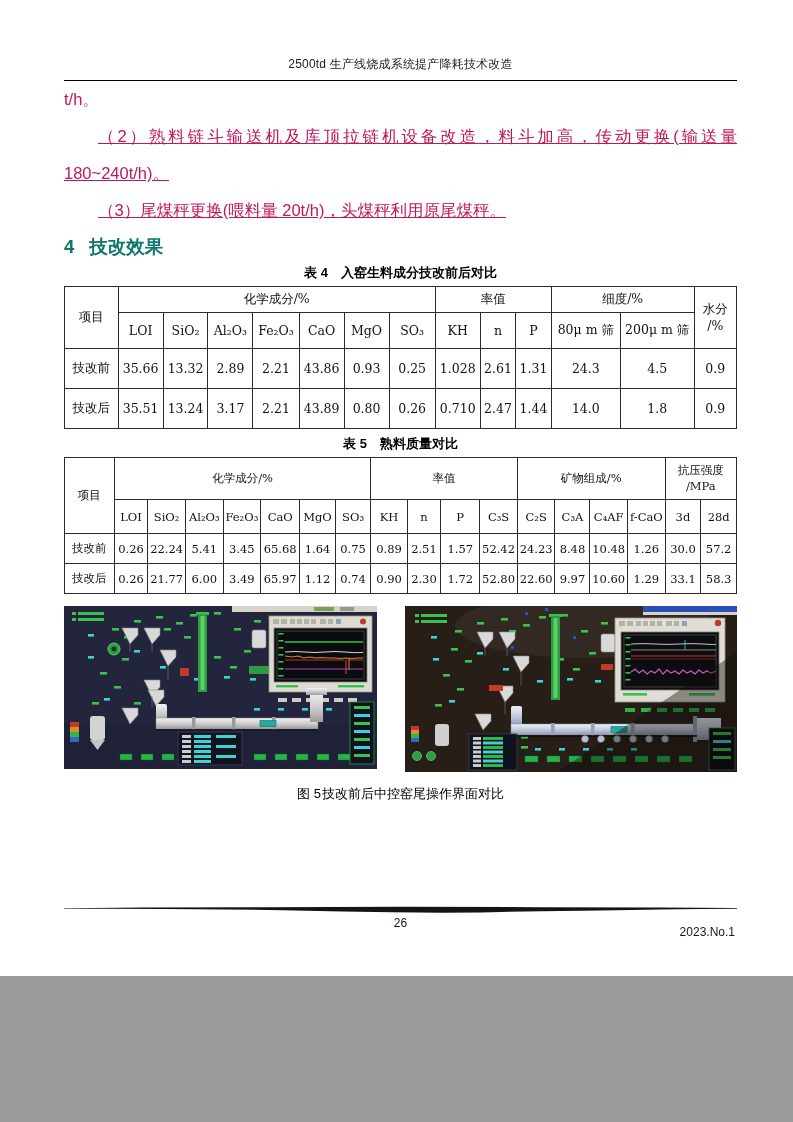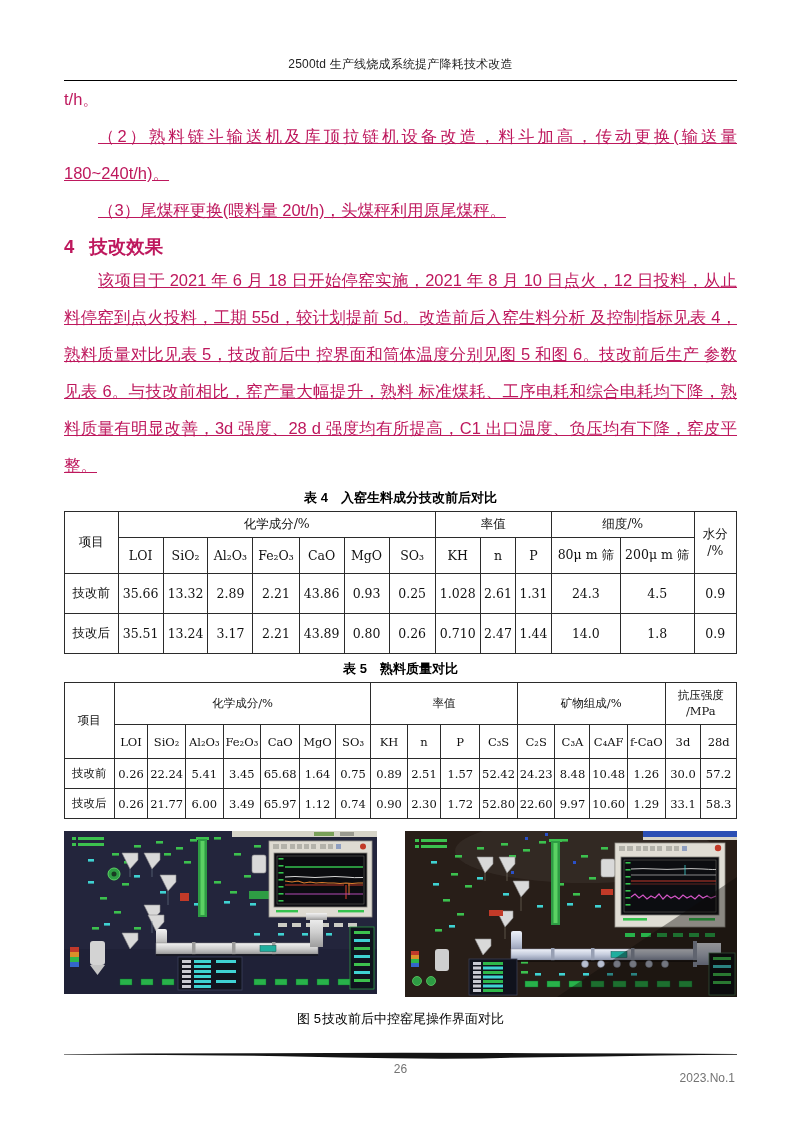--- a/index.html
+++ b/index.html
@@ -1,30 +1,30 @@
 <!DOCTYPE html>
 <html><head>
 <meta charset="utf-8">
 <style>
   * { margin:0; padding:0; box-sizing:border-box; }
   html,body { background:#9a9a9a; }
   .page {
-    width:793px; height:1122px; margin:0 auto; position:relative;
+    width:793px; height:976px; margin:0 auto; position:relative;
     background:#ffffff; outline:1px solid #c9c9c9; overflow:hidden;
     padding:56px 56px 0 64px;
     font-family:"Liberation Sans","DejaVu Sans",sans-serif;
     color:#151515;
   }
   
   .doc-header { text-align:center; font-size:12px; color:#222;
     padding-bottom:7px; border-bottom:1.6px solid #000; letter-spacing:.2px; }
   
   .para { font-size:16.5px; line-height:37px; text-align:justify; color:#be185d; }
   .indent { text-indent:34px;text-decoration:underline; }
-  .section-heading { font-size:18.5px; font-weight:bold; margin:5px 0 3px 0; color:#be185d; }
+  .section-heading { font-size:18.5px; font-weight:bold; margin:5px 0 3px 0; color:#0f766e; }
   .section-heading .num { margin-right:15px; }
   
   .tbl-caption { text-align:center; font-size:13px; font-weight:bold; margin-top:5px; margin-bottom:4px; color:#000; }
   .tbl-caption .cap-label { margin-right:13px; }
   
   table { width:100%; border-collapse:collapse; table-layout:fixed;
     font-family:"DejaVu Serif","Liberation Serif",serif; color:#111; }
   th,td { border:1px solid #2b2b2b; font-weight:normal; text-align:center;
     vertical-align:middle; padding:0 1px; overflow:hidden; }
   .t4 { font-size:12.5px; border:1.5px solid #1d1d1d; }
@@ -36,21 +36,21 @@
   .t5-wrap { margin-top:6px; }
   .twoline { line-height:1.35; }
   
   .figures { display:flex; justify-content:space-between; align-items:flex-start; margin-top:12px; }
   .figures svg { display:block; }
   .fig-caption { text-align:center; font-size:13px; margin-top:13px; color:#000; }
   .fig-caption .cap-label { font-weight:normal; margin-right:1px; }
   
   .page-footer { position:absolute; left:64px; right:56px; bottom:42px; }
   .footer-bar { display:block; width:100%; height:8px; }
-  .footer-row { position:relative; height:18px; margin-top:2px; font-size:12px; color:#737373; }
+  .footer-row { position:relative; height:18px; margin-top:2px; font-size:12px; color:#0f172a; }
   .page-num { position:absolute; left:0; right:0; text-align:center; }
   .issue { position:absolute; right:2px; top:9px; }
 </style>
 </head>
 <body>
 
 <div class="page">
 
   <div class="doc-header">
     <span>2500td 生产线烧成系统提产降耗技术改造</span>
@@ -58,21 +58,20 @@
 
   <p class="para">t/h。</p>
 
   <p class="para indent">（2）熟料链斗输送机及库顶拉链机设备改造，料斗加高，传动更换(输送量 180~240t/h)。</p>
   <p class="para indent">（3）尾煤秤更换(喂料量 20t/h)，头煤秤利用原尾煤秤。</p>
 
   <h2 class="section-heading">
     <span class="num">4</span><span>技改效果</span>
   </h2>
 
-  <p class="para indent">该项目于 2021 年 6 月 18 日开始停窑实施，2021 年 8 月 10 日点火，12 日投料，从止料停窑到点火投料，工期 55d，较计划提前 5d。改造前后入窑生料分析 及控制指标见表 4，熟料质量对比见表 5，技改前后中 控界面和筒体温度分别见图 5 和图 6。技改前后生产 参数见表 6。与技改前相比，窑产量大幅提升，熟料 标准煤耗、工序电耗和综合电耗均下降，熟料质量有明显改善，3d 强度、28 d 强度均有所提高，C1 出口温度、负压均有下降，窑皮平整。</p>
 
   <div class="tbl-caption">
     <span class="cap-label">表 4</span><span>入窑生料成分技改前后对比</span>
   </div>
 
   <table class="t4">
     <colgroup>
       <col style="width:8%">
         <col style="width:6.7%">
         <col style="width:6.7%">

